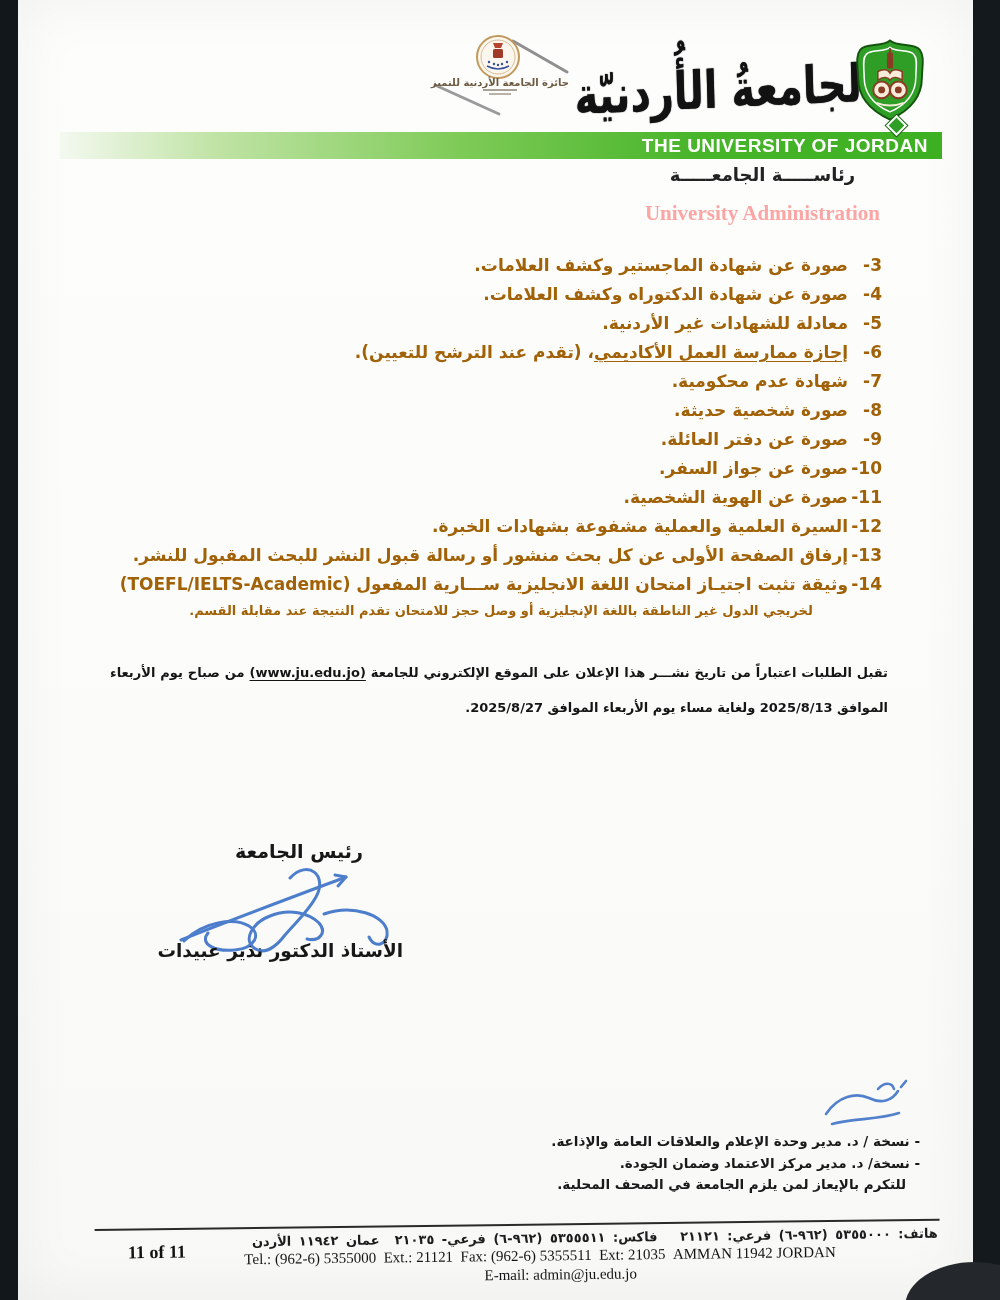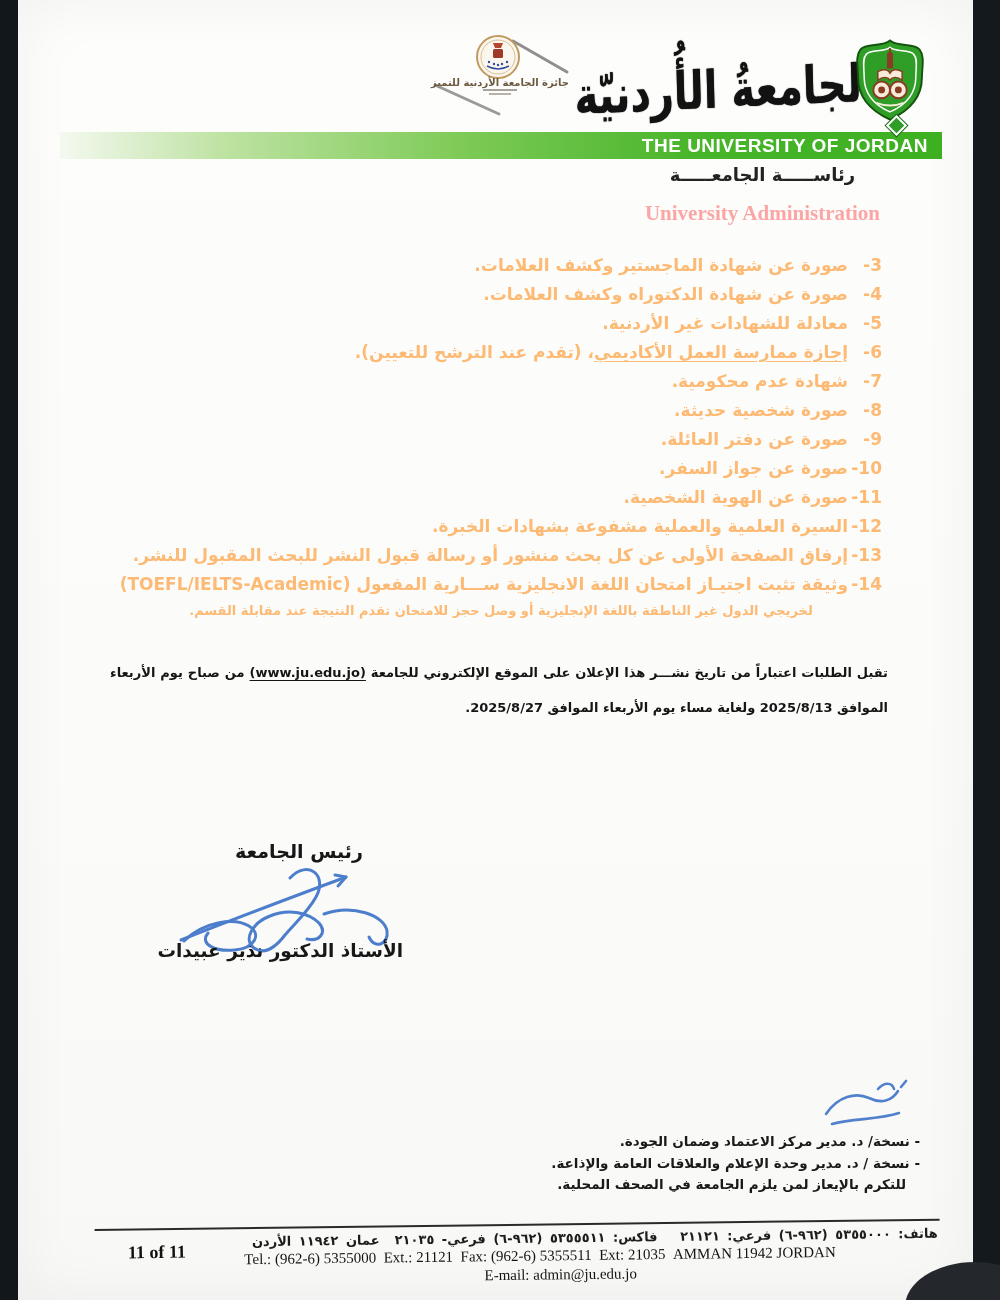--- a/index.html
+++ b/index.html
@@ -34,21 +34,21 @@
           background:linear-gradient(90deg,#f4f9f0 0%,#bfe3a4 18%,#7fcb58 45%,#48b52a 72%,#3cb021 100%);
           display:flex;align-items:center;justify-content:flex-end;padding-right:14px;z-index:3}
   .banner span{color:#fff;font-weight:bold;font-size:19px;letter-spacing:.5px;
                font-family:"Liberation Sans",sans-serif}
 
   .dept{position:absolute;right:120px;top:164px;text-align:center}
   .dept-ar{font-size:18px;font-weight:bold;color:#222;direction:rtl;white-space:nowrap}
   .dept-en{font-family:"Liberation Serif",serif;font-size:21px;font-weight:bold;color:#fca5a5;margin-top:16px}
 
   
-  .list{position:absolute;right:118px;top:251px;width:762px;direction:rtl;color:#fdba74}
+  .list{position:absolute;right:118px;top:251px;width:762px;direction:rtl;color:#a16207}
   .li{font-size:17px;font-weight:bold;line-height:29px;text-align:right;white-space:nowrap}
   .num{display:inline-block;min-width:34px}
   .u{text-decoration:underline;text-underline-offset:3px}
   .cont{font-size:13px;font-weight:bold;line-height:23px;text-align:center;white-space:normal}
 
   
   .announce{position:absolute;right:112px;top:655px;width:778px;direction:rtl;
             font-size:13px;font-weight:bold;line-height:35px;color:#151515;
             text-align:justify;text-align-last:right}
   .announce .u{white-space:nowrap}
@@ -164,22 +164,22 @@
 
 <svg class="initials" viewBox="0 0 95 60">
   <g fill="none" stroke="#3f74c9" stroke-width="2.6" stroke-linecap="round" opacity="0.9">
     <path d="M6 36 C18 18 36 14 49 20 C61 26 72 23 78 13"></path>
     <path d="M58 11 C64 4 72 4 74 11"></path>
     <path d="M12 46 C34 40 58 42 79 35"></path>
     <path d="M81 9 l5 -6"></path>
   </g>
 </svg>
 <div class="copies">
+  <div>- نسخة / د. مدير وحدة الإعلام والعلاقات العامة والإذاعة.</div>
   <div>- نسخة/ د. مدير مركز الاعتماد وضمان الجودة.</div>
-  <div>- نسخة / د. مدير وحدة الإعلام والعلاقات العامة والإذاعة.</div>
   <div class="indent">للتكرم بالإيعاز لمن يلزم الجامعة في الصحف المحلية.</div>
 </div>
 
 <div class="footer">
   <div class="rule"></div>
   <div class="f-ar">هاتف: ٥٣٥٥٠٠٠ (٩٦٢-٦) فرعي: ٢١١٢١&nbsp;&nbsp;&nbsp;فاكس: ٥٣٥٥٥١١ (٩٦٢-٦) فرعي- ٢١٠٣٥&nbsp;&nbsp;عمان ١١٩٤٢ الأردن</div>
   <div class="f-en">Tel.: (962-6) 5355000&nbsp;&nbsp;Ext.: 21121&nbsp;&nbsp;Fax: (962-6) 5355511&nbsp;&nbsp;Ext: 21035&nbsp;&nbsp;AMMAN 11942 JORDAN</div>
   <div class="f-email">E-mail: admin@ju.edu.jo</div>
 </div>
 <div class="page-num">11 of 11</div>

